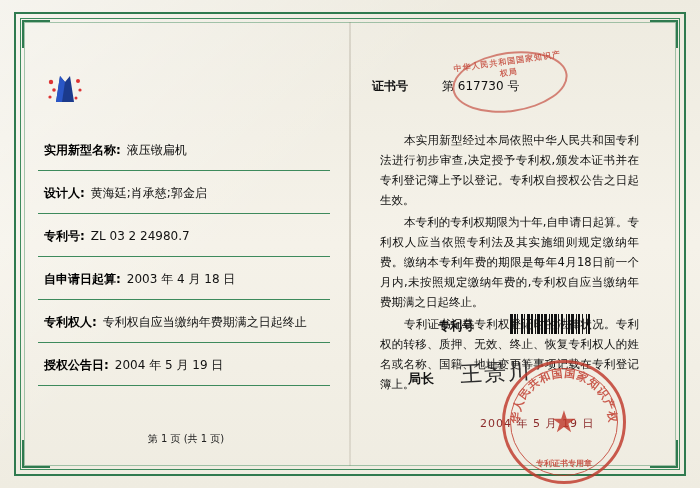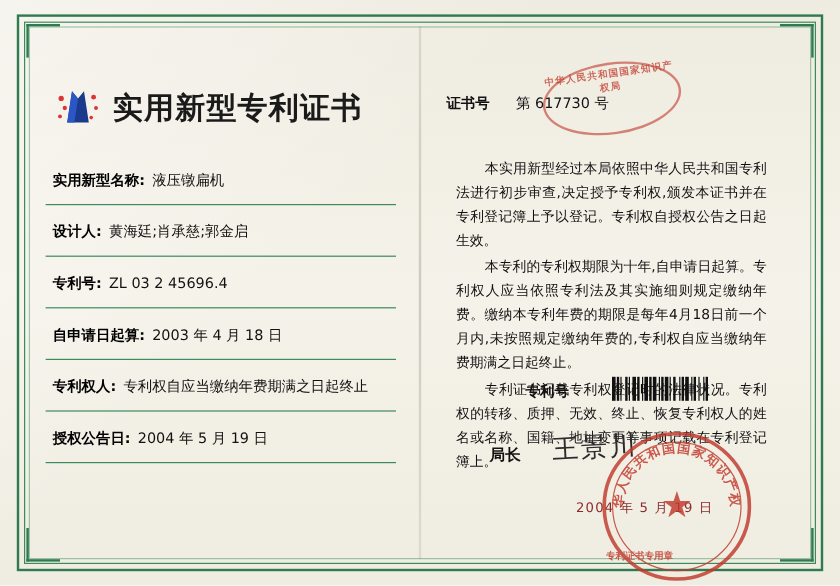--- a/index.html
+++ b/index.html
@@ -117,21 +117,21 @@
     width: 310px; height: 424px;
   }
   .cert-no-row {
     position: absolute;
     left: 12px; top: 48px;
     font-size: 12px;
     color: #111;
     white-space: nowrap;
   }
   .cert-no-row .lbl { font-weight: bold; }
-  .cert-no-row .val { margin-left: 22px; }
+  .cert-no-row .val { margin-left: 34px; }
   .body-text {
     position: absolute;
     left: 20px; top: 100px;
     width: 276px;
     font-size: 11.5px;
     line-height: 20px;
     color: #111;
     text-align: justify;
     text-indent: 24px;
   }
@@ -211,21 +211,21 @@
   .stamp-arc text {
     font-size: 11px;
     font-weight: bold;
     fill: #c0392b;
     font-family: "DejaVu Sans", "Liberation Sans", sans-serif;
     letter-spacing: 1px;
   }
   .stamp-bottom-text {
     position: absolute;
     left: 0; right: 0; bottom: 12px;
-    text-align: left;
+    text-align: center;
     font-size: 8px;
     font-weight: bold;
     color: #c0392b;
   }
   .stamp-small {
     position: absolute;
     left: 516px; top: 66px;
     width: 56px; height: 56px;
     border: 2px solid #c0392b;
     border-radius: 50%;
@@ -282,53 +282,53 @@
           <path d="M12 34 L16 8 L21 14 L26 8 L30 34 Z" fill="#1b3a8c"></path>
           <path d="M16 8 L21 14 L18 34 L12 34 Z" fill="#2a56c6"></path>
           <circle cx="7" cy="14" r="2.2" fill="#d33"></circle>
           <circle cx="10" cy="22" r="1.8" fill="#d33"></circle>
           <circle cx="6" cy="29" r="1.6" fill="#d33"></circle>
           <circle cx="34" cy="13" r="2.0" fill="#d33"></circle>
           <circle cx="36" cy="22" r="1.6" fill="#d33"></circle>
           <circle cx="32" cy="30" r="1.5" fill="#d33"></circle>
         </svg>
       </span>
-      <span class="title-cn">实用新型专利证书</span>
     </div>
 
     <div class="field" style="top:112px">
       <span class="label">实用新型名称:</span><span class="value">液压镦扁机</span>
     </div>
     <div class="rule" style="top:140px"></div>
 
     <div class="field" style="top:155px">
       <span class="label">设计人:</span><span class="value">黄海廷;肖承慈;郭金启</span>
     </div>
     <div class="rule" style="top:183px"></div>
 
     <div class="field" style="top:198px">
-      <span class="label">专利号:</span><span class="value">ZL 03 2 45696.4</span>
+      <span class="label">专利号:</span><span class="value">ZL 03 2 24980.7</span>
     </div>
     <div class="rule" style="top:226px"></div>
 
     <div class="field" style="top:241px">
       <span class="label">自申请日起算:</span><span class="value">2003 年 4 月 18 日</span>
     </div>
     <div class="rule" style="top:269px"></div>
 
     <div class="field" style="top:284px">
       <span class="label">专利权人:</span><span class="value">专利权自应当缴纳年费期满之日起终止</span>
     </div>
     <div class="rule" style="top:312px"></div>
 
     <div class="field" style="top:327px">
       <span class="label">授权公告日:</span><span class="value">2004 年 5 月 19 日</span>
     </div>
     <div class="rule" style="top:355px"></div>
 
+    <div class="page-num">第 1 页 (共 1 页)</div>
   </div>
 
   <div class="right">
 
     <div class="cert-no-row">
       <span class="lbl">证书号</span><span class="val">第 617730 号</span>
     </div>
 
     <div class="body-text">
       <p>本实用新型经过本局依照中华人民共和国专利法进行初步审查,决定授予专利权,颁发本证书并在专利登记簿上予以登记。专利权自授权公告之日起生效。</p>

